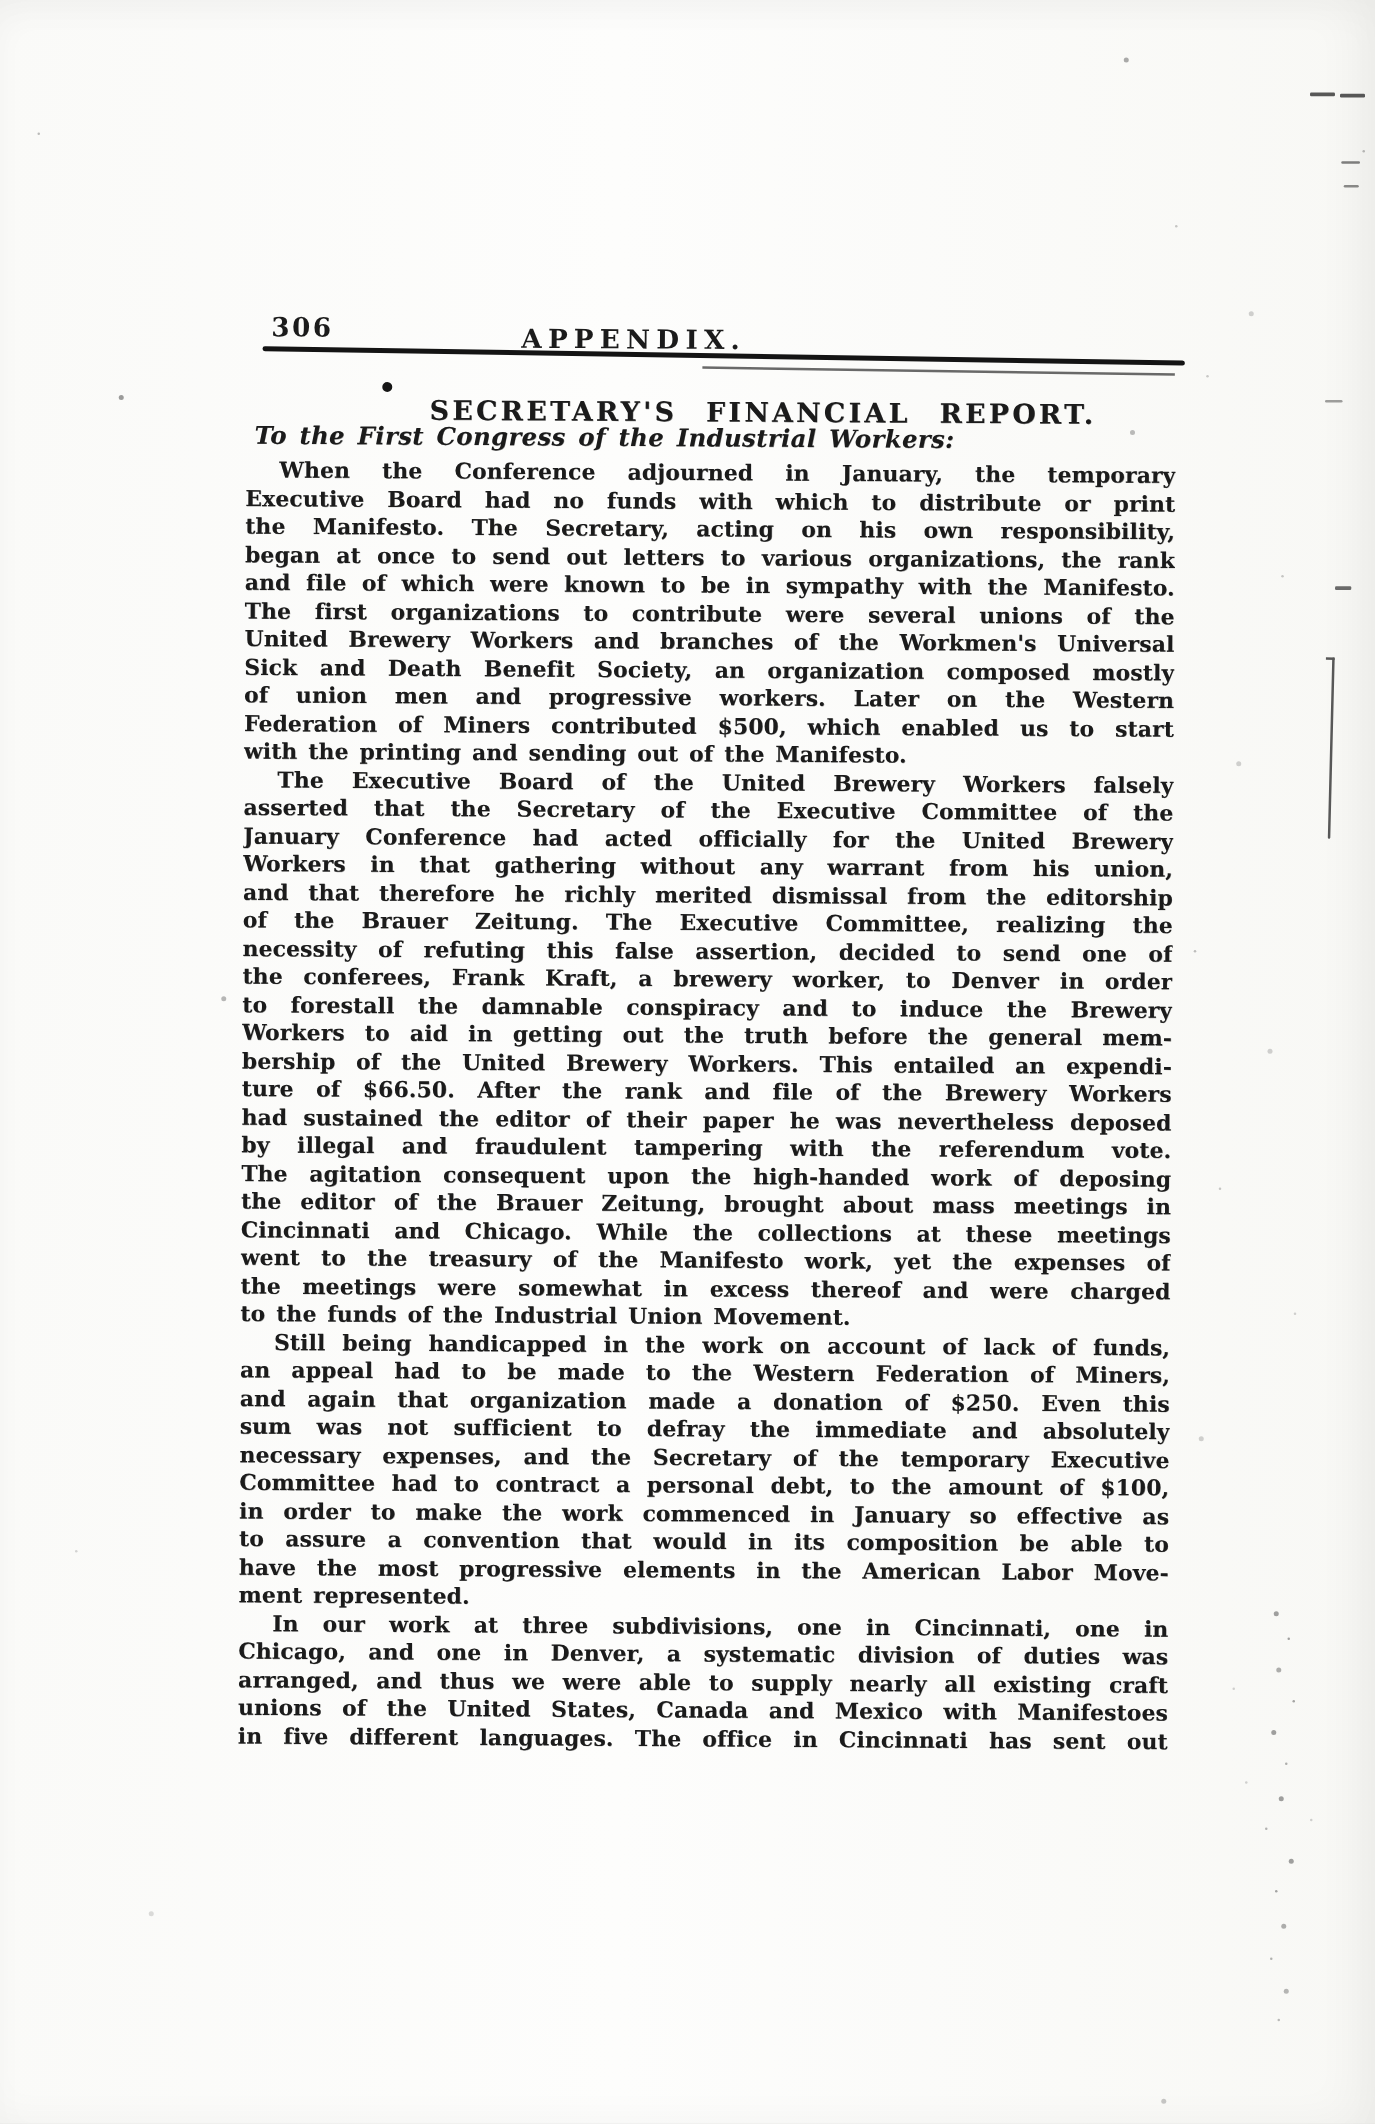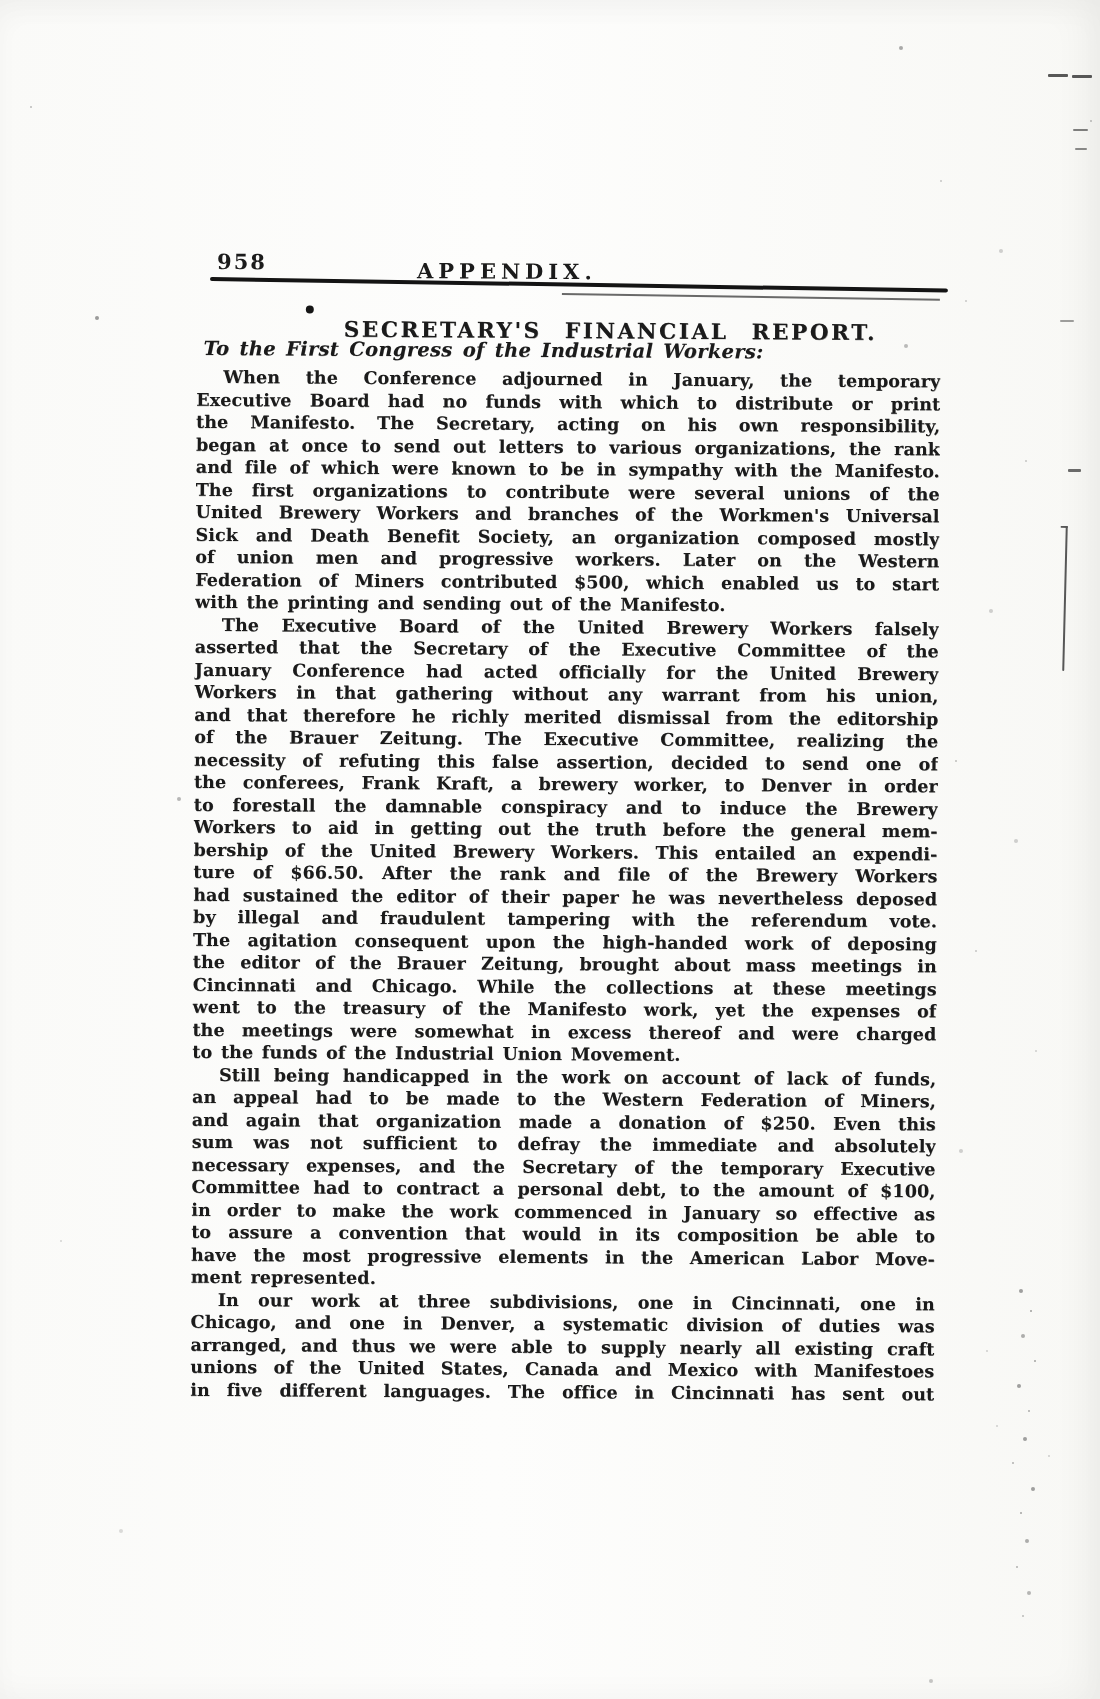--- a/index.html
+++ b/index.html
@@ -61,21 +61,21 @@
       1028px 1592px 0 1px rgba(80,80,80,.4), 1022px 1615px 0 0 rgba(90,90,90,.4),
       996px 1425px 0 0 rgba(110,110,110,.3), 1048px 1455px 0 0 rgba(110,110,110,.3),
       986px 1350px 0 0 rgba(110,110,110,.3), 930px 1680px 0 1px rgba(100,100,100,.35);}
 </style>
 </head>
 <body>
 
 <div class="page">
   <div class="rot">
 
-    <div class="pageno">958</div>
+    <div class="pageno">306</div>
     <div class="runhead">APPENDIX.</div>
     <div class="rule"></div>
     <div class="rule2"></div>
 
     <span class="bullet"></span>
     <h1 class="title">SECRETARY'S FINANCIAL REPORT.</h1>
 
     <div class="salutation">To the First Congress of the Industrial Workers:</div>
 
     <div class="bodytext" id="report-body">

